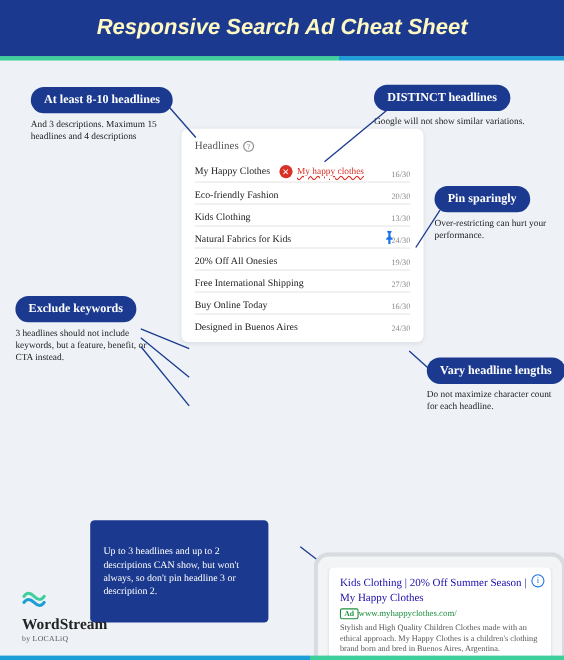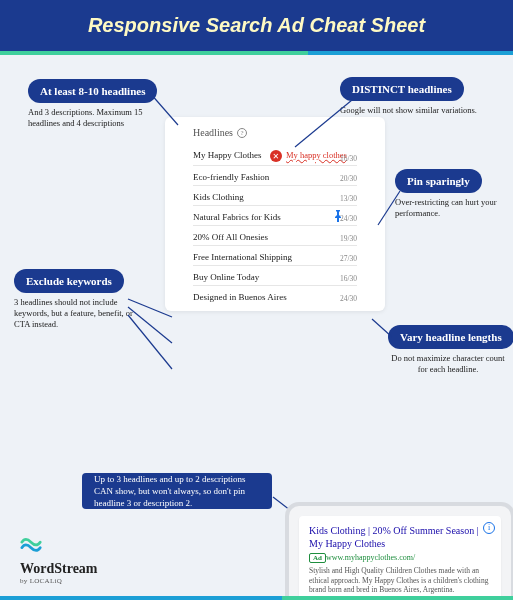--- a/index.html
+++ b/index.html
@@ -6,34 +6,34 @@
   body { width: 513px; height: 600px; font-family: Arial, Helvetica, sans-serif; background: #eef2f7; position: relative; overflow: hidden; }
   .header { background: #1b3a8f; color: #fef9c3; padding: 14px 0; text-align: center; position: relative; }
   .header h1 { font-size: 20px; font-weight: bold; font-style: italic; }
   .header-stripe { height: 4px; background: linear-gradient(90deg, #3fcf9c 0%, #3fcf9c 60%, #1b9fd6 60%, #1b9fd6 100%); }
   .canvas { position: relative; width: 100%; height: 544px; font-family: Liberation Serif, serif; }
 
   .callout { position: absolute; max-width: 160px; }
   .pill { background: #1b3a8f; color: #fff; font-weight: bold; font-size: 11px; padding: 6px 12px; border-radius: 16px; display: inline-block; white-space: nowrap; }
   .callout-text { font-size: 8.5px; color: #1a1a1a; margin-top: 4px; line-height: 1.3; }
 
-  .panel { position: absolute; background: #fff; border-radius: 6px; box-shadow: 0 1px 4px rgba(0,0,0,.08); padding: 10px 28px 6px; left: 165px; top: 62px; width: 220px; font-size: 9px; color: #333; }
+  .panel { position: absolute; background: #fff; border-radius: 6px; box-shadow: 0 1px 4px rgba(0,0,0,.08); padding: 10px 12px 6px; left: 165px; top: 62px; width: 220px; font-size: 9px; color: #333; }
   .panel-title { color: #555; font-size: 10px; display: flex; align-items: center; gap: 4px; margin-bottom: 6px; }
   .help-icon { width: 10px; height: 10px; border: 1px solid #888; border-radius: 50%; font-size: 7px; color: #888; display: inline-flex; align-items: center; justify-content: center; }
   .row { border-bottom: 1px solid #e6e6e6; padding: 6px 0 3px; position: relative; }
   .row:last-child { border-bottom: none; }
   .row-label { font-size: 9px; color: #222; }
   .count { position: absolute; right: 0; bottom: 2px; font-size: 7.5px; color: #888; }
   .err-icon { display:inline-flex; width:12px; height:12px; background:#d93025; color:#fff; border-radius:50%; font-size:8px; align-items:center; justify-content:center; margin-left:6px; vertical-align:middle; }
   .err-text { color:#d93025; font-size:8.5px; text-decoration: underline wavy #d93025 1px; margin-left:2px; }
   .pin { position:absolute; right:14px; top:4px; }
 
   svg.line { position: absolute; pointer-events: none; }
 
-  .note-box { position: absolute; left: 82px; top: 418px; width: 190px; background:#1b3a8f; color:#fff; font-size:9px; line-height:1.35; padding:0 12px; border-radius:4px; }
+  .note-box { position: absolute; left: 82px; top: 418px; width: 162px; background:#1b3a8f; color:#fff; font-size:9px; line-height:1.35; padding:22px 12px; border-radius:4px; }
 
   .ad-preview { position:absolute; right:-2px; bottom:-10px; width:230px; background:#f3f4f6; border:4px solid #d8dbe0; border-bottom:none; border-radius:14px 14px 0 0; padding:10px 10px 6px; }
   .ad-card { background:#fff; border-radius:4px; padding:8px 10px; box-shadow:0 1px 2px rgba(0,0,0,.08); position:relative; }
   .ad-title { color:#1a0dab; font-size:10px; line-height:1.3; }
   .ad-url-row { display:flex; align-items:flex-start; gap:0; margin:3px 0; }
   .ad-badge { border:1px solid #1e8e3e; color:#1e8e3e; font-size:7px; padding:0 3px; border-radius:2px; font-weight:bold; }
   .ad-url { color:#1e8e3e; font-size:8px; }
   .ad-desc { color:#555; font-size:7.5px; line-height:1.3; }
   .info-dot { position:absolute; top:6px; right:6px; width:12px; height:12px; border:1px solid #1a73e8; border-radius:50%; color:#1a73e8; font-size:8px; display:flex; align-items:center; justify-content:center; }
 
@@ -66,21 +66,21 @@
   <div class="callout" style="left:395px; top:114px; max-width:110px;">
     <span class="pill">Pin sparingly</span>
     <div class="callout-text">Over-restricting can hurt your performance.</div>
   </div>
 
   <div class="callout" style="left:14px; top:214px; max-width:135px;">
     <span class="pill">Exclude keywords</span>
     <div class="callout-text">3 headlines should not include keywords, but a feature, benefit, or CTA instead.</div>
   </div>
 
-  <div class="callout" style="left:388px; top:270px; max-width:120px;text-align:center;">
+  <div class="callout" style="left:388px; top:270px; max-width:120px;">
     <span class="pill">Vary headline lengths</span>
     <div class="callout-text">Do not maximize character count for each headline.</div>
   </div>
 
   <div class="panel">
     <div class="panel-title">
       <span>Headlines</span>
       <span class="help-icon">?</span>
     </div>
 

